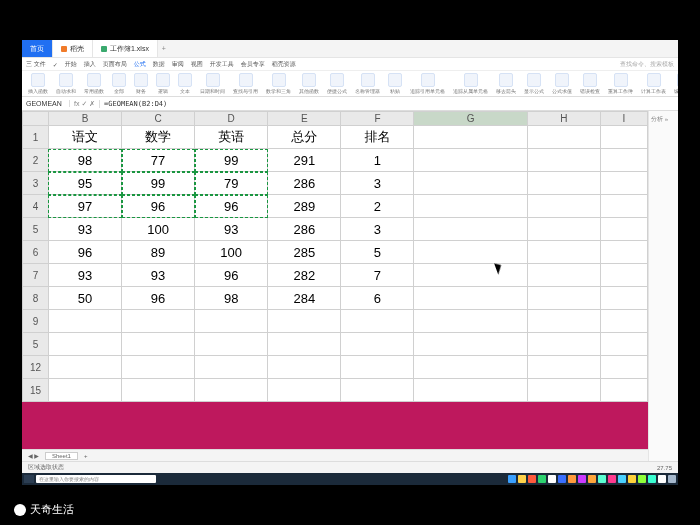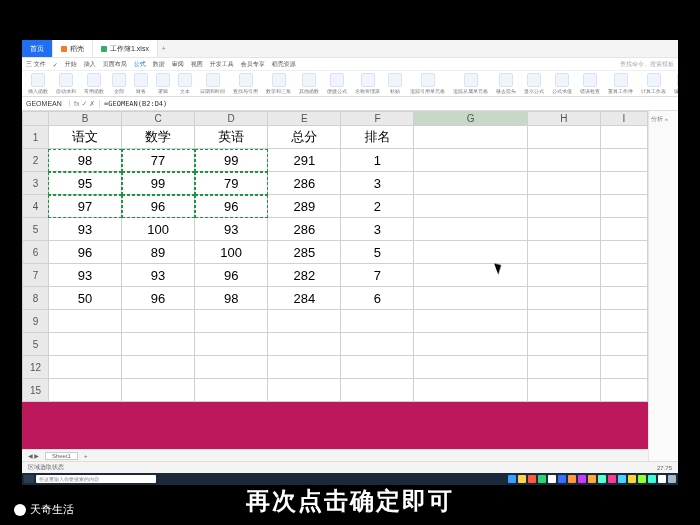--- a/index.html
+++ b/index.html
@@ -387,14 +387,13 @@
     </div>
 
     <div class="cursor" style="top:222px; left:474px;"></div>
 
   </div>
 
   <div class="watermark">
     <span class="logo"></span>
     <span>天奇生活</span>
   </div>
-  <div class="subtitle">再次点击确定即可</div>
 </div>
 
 </body></html>

